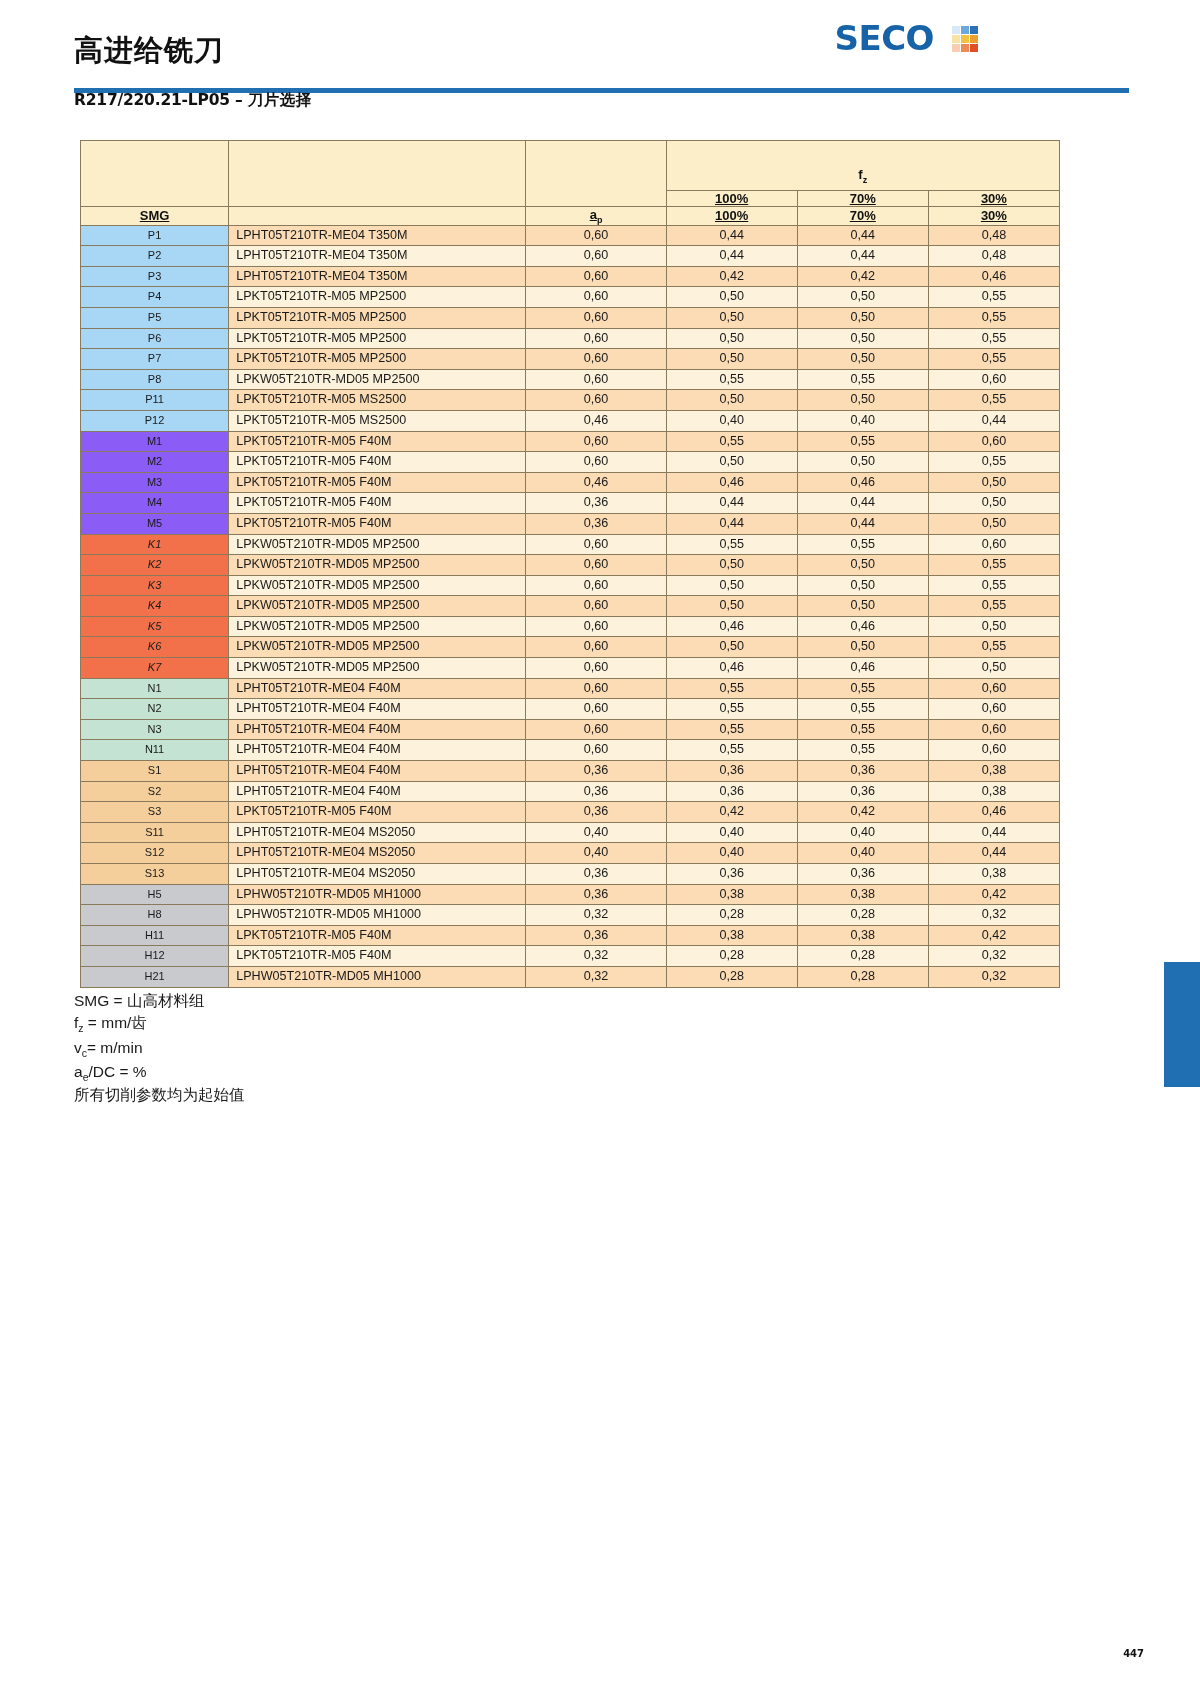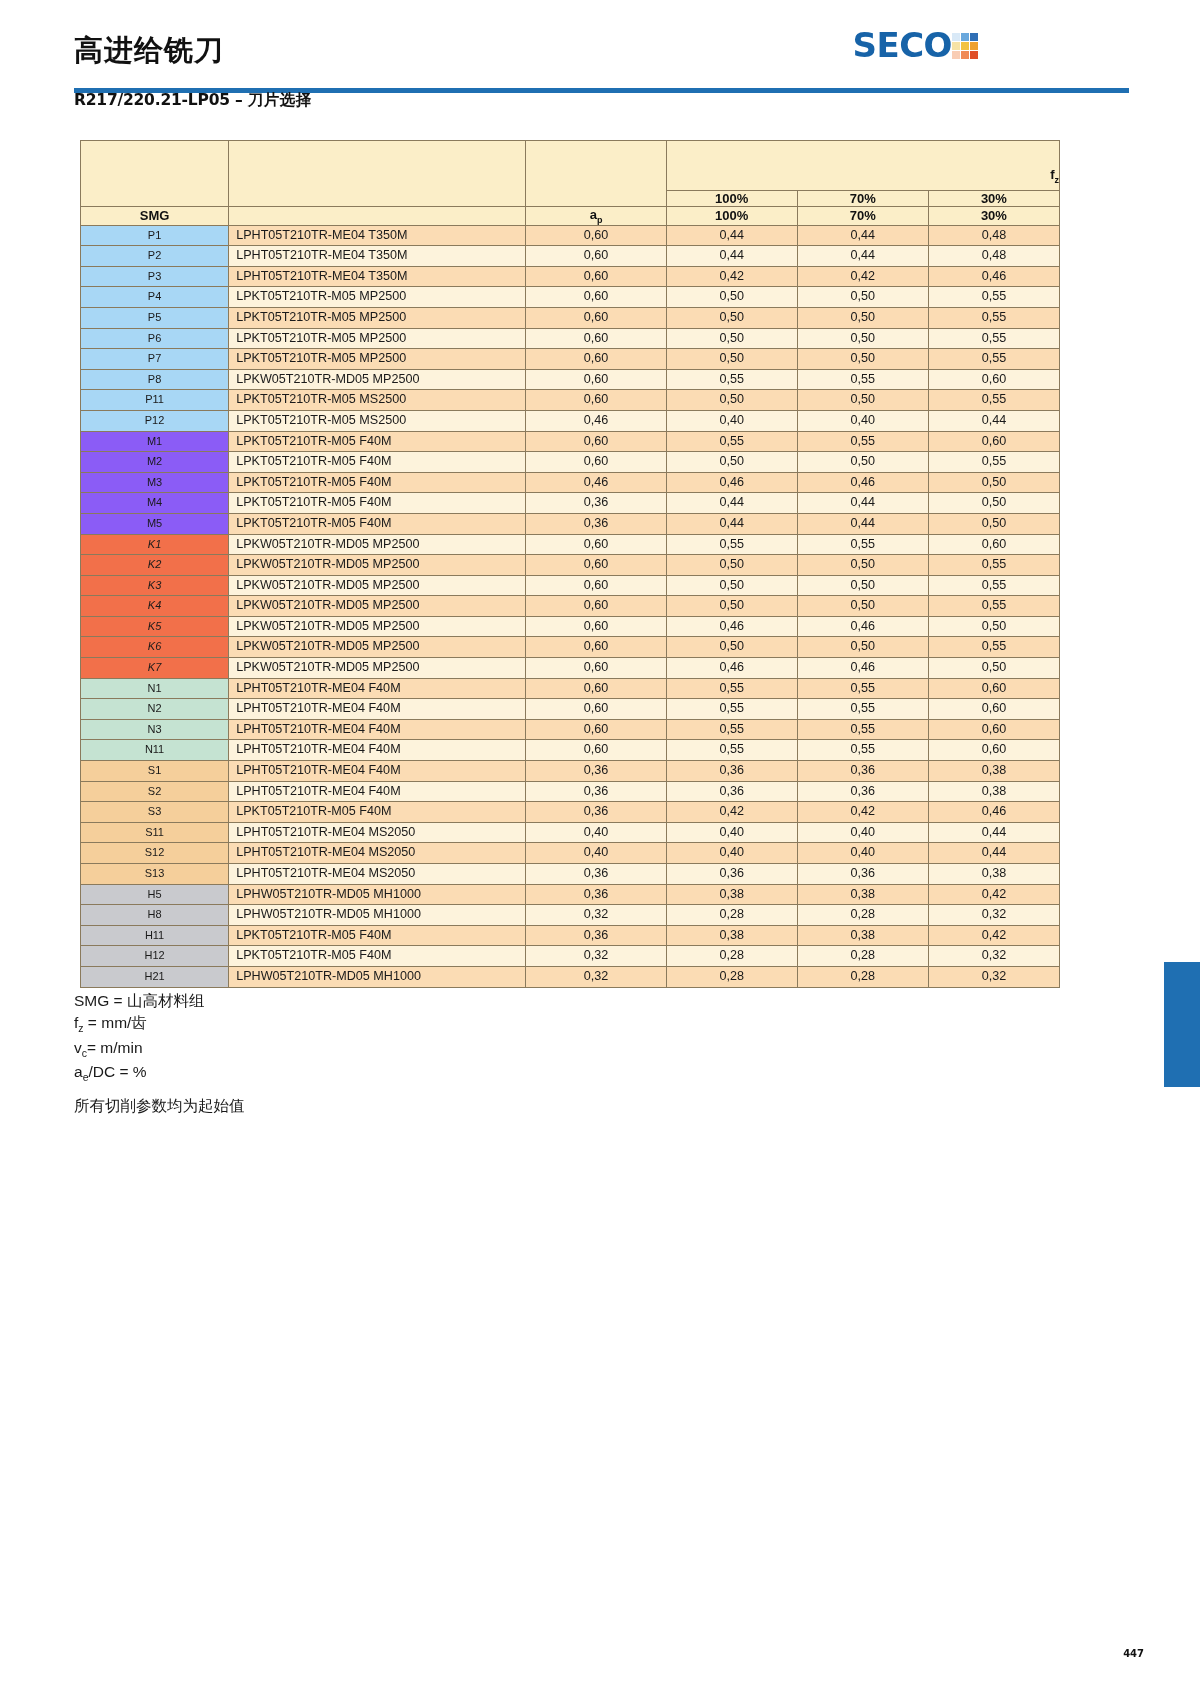--- a/index.html
+++ b/index.html
@@ -31,24 +31,24 @@
     font-family: "DejaVu Sans", sans-serif;
     font-size: 29px;
     font-weight: 700;
     letter-spacing: 1px;
     color: #111111;
     line-height: 1;
   }
   .seco-logo {
     position: absolute;
     right: 70px;
-    top: 28px;
+    top: 21px;
     display: flex;
     align-items: center;
-    gap: 0;
+    gap: 18px;
   }
   .seco-wordmark {
     font-family: "DejaVu Sans", sans-serif;
     font-size: 34px;
     font-weight: 700;
     color: #1763a8;
     letter-spacing: -0.5px;
     line-height: 1;
   }
   .seco-mark {
@@ -109,26 +109,25 @@
 
   thead td, thead th {
     background: #fbeec8;
     font-weight: 700;
     text-align: center;
     color: #111;
     font-size: 13px;
     vertical-align: middle;
   }
   .hdr-tall { height: 50px; }
-  .hdr-sub  { height: 16px; }
+  .hdr-sub  { height: 16px; text-decoration: underline; }
   .hdr-fz {
     height: 50px;
     vertical-align: bottom;
     padding-bottom: 5px !important;
-    text-align: right;
   }
   .sub { font-size: 9px; vertical-align: sub; }
 
   tbody tr { height: 19.6px; }
   tbody td {
     height: 19.6px;
     line-height: 19.6px;
     font-size: 12.6px;
     color: #1a1a1a;
     white-space: nowrap;
@@ -154,21 +153,21 @@
   .legend {
     position: absolute;
     left: 74px;
     top: 990px;
     font-size: 15.5px;
     line-height: 1.44;
     color: #1a1a1a;
   }
   .legend div { white-space: nowrap; }
   .legend .sub { font-size: 10.5px; vertical-align: sub; }
-  .legend .cjk { font-family: Liberation Sans, sans-serif; margin-top: 10px; }
+  .legend .cjk { font-family: Liberation Mono, monospace; }
 
   
   .side-tab {
     position: absolute;
     right: 0;
     top: 962px;
     width: 36px;
     height: 125px;
     background: #1f6fb2;
   }

